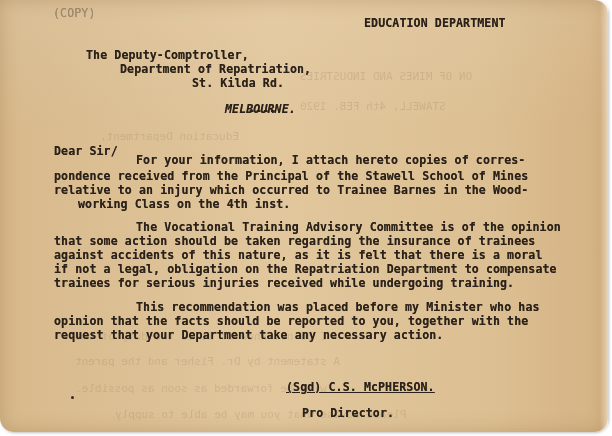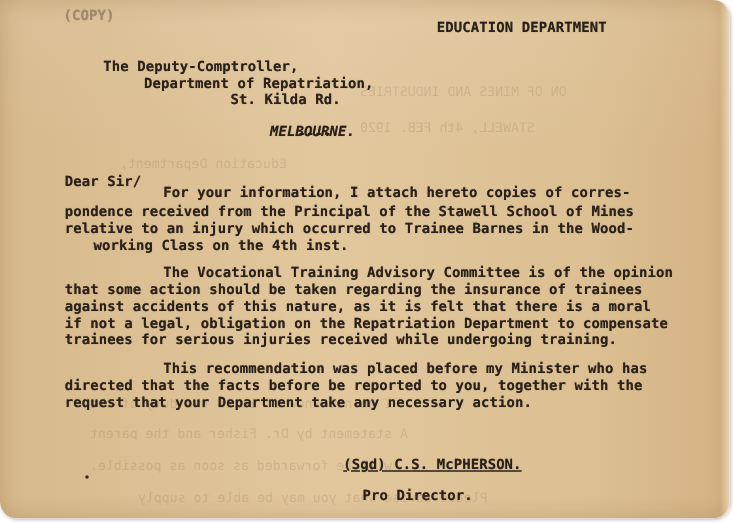--- a/index.html
+++ b/index.html
@@ -17,21 +17,21 @@
     background: linear-gradient(90deg, rgba(255,255,255,0) 0%, rgba(255,245,225,0.6) 100%);
     border-radius: 0 14px 14px 0;
   }
   .t {
     position: absolute; white-space: pre;
     font-family: "DejaVu Sans Mono", "Liberation Mono", monospace;
     font-size: 11.6px; line-height: 14px; color: #2a211a;
     font-weight: bold; letter-spacing: 0.1px;
     text-shadow: 0 0 0.6px rgba(40,30,20,0.6);
   }
-  .faint { color: #6e6052; opacity: 0.55; font-weight: bold; }
+  .faint { color: #6e6052; opacity: 0.55; font-weight: normal; }
   .ghost {
     position: absolute; white-space: pre;
     font-family: "DejaVu Sans Mono", monospace; font-size: 11px;
     color: #8a7458; opacity: 0.22; transform: scaleX(-1);
   }
   .speck { position: absolute; width: 3px; height: 3px; border-radius: 50%; background: #3a2a1a; }
 </style>
 </head>
 <body>
 
@@ -67,21 +67,21 @@
   <div>
     <div class="t" style="left:136px;top:220px;">The Vocational Training Advisory Committee is of the opinion</div>
     <div class="t" style="left:54px;top:234px;">that some action should be taken regarding the insurance of trainees</div>
     <div class="t" style="left:54px;top:248px;">against accidents of this nature, as it is felt that there is a moral</div>
     <div class="t" style="left:54px;top:262px;">if not a legal, obligation on the Repatriation Department to compensate</div>
     <div class="t" style="left:54px;top:276px;">trainees for serious injuries received while undergoing training.</div>
   </div>
 
   <div>
     <div class="t" style="left:136px;top:300px;">This recommendation was placed before my Minister who has</div>
-    <div class="t" style="left:54px;top:314px;">directed that the facts before be reported to you, together with the</div>
+    <div class="t" style="left:54px;top:314px;">opinion that the facts should be reported to you, together with the</div>
     <div class="t" style="left:54px;top:328px;">request that your Department take any necessary action.</div>
   </div>
 
   <div class="t" style="left:286px;top:380px;text-decoration:underline;">(Sgd) C.S. McPHERSON.</div>
   <div class="t" style="left:302px;top:406px;">Pro Director.</div>
 
   <div class="speck" style="left:71px;top:396px;"></div>
 </div>
 
 </body></html>

